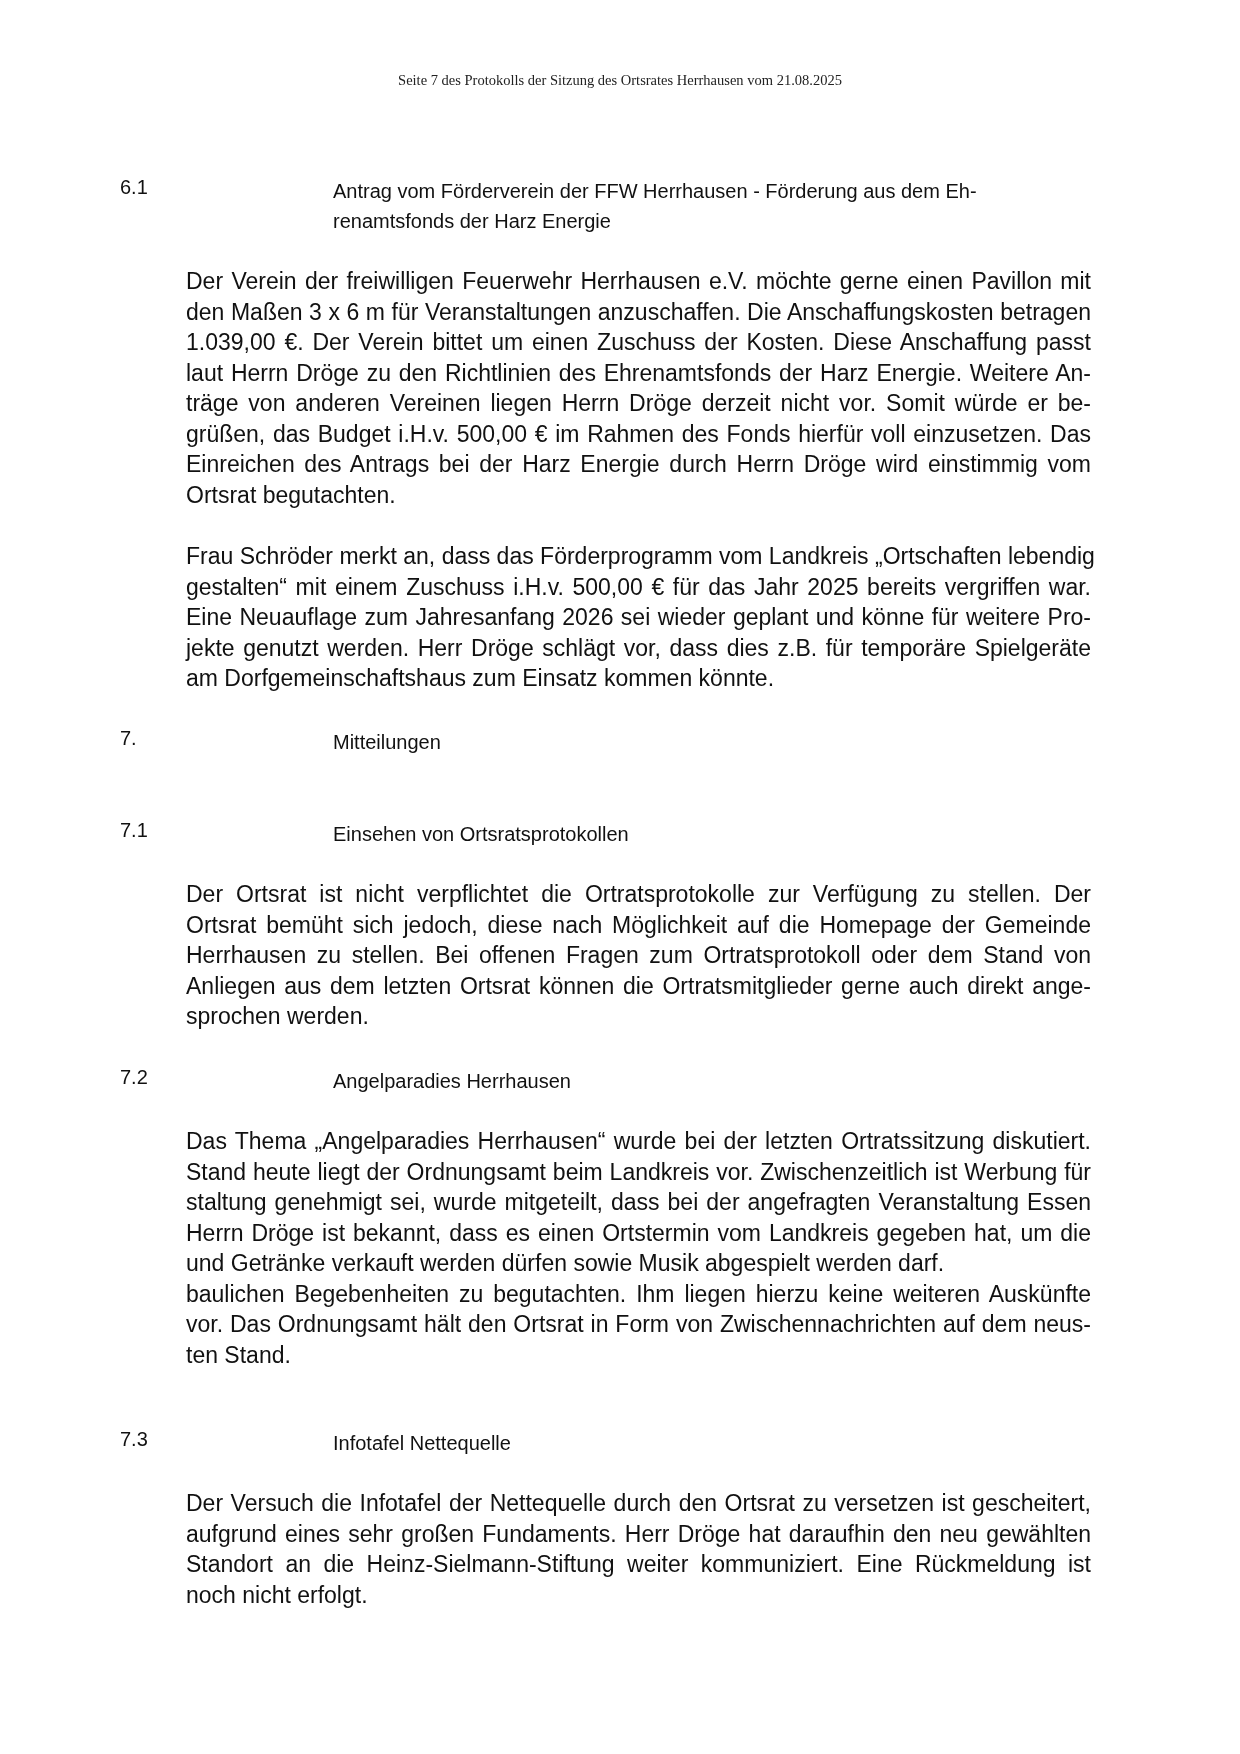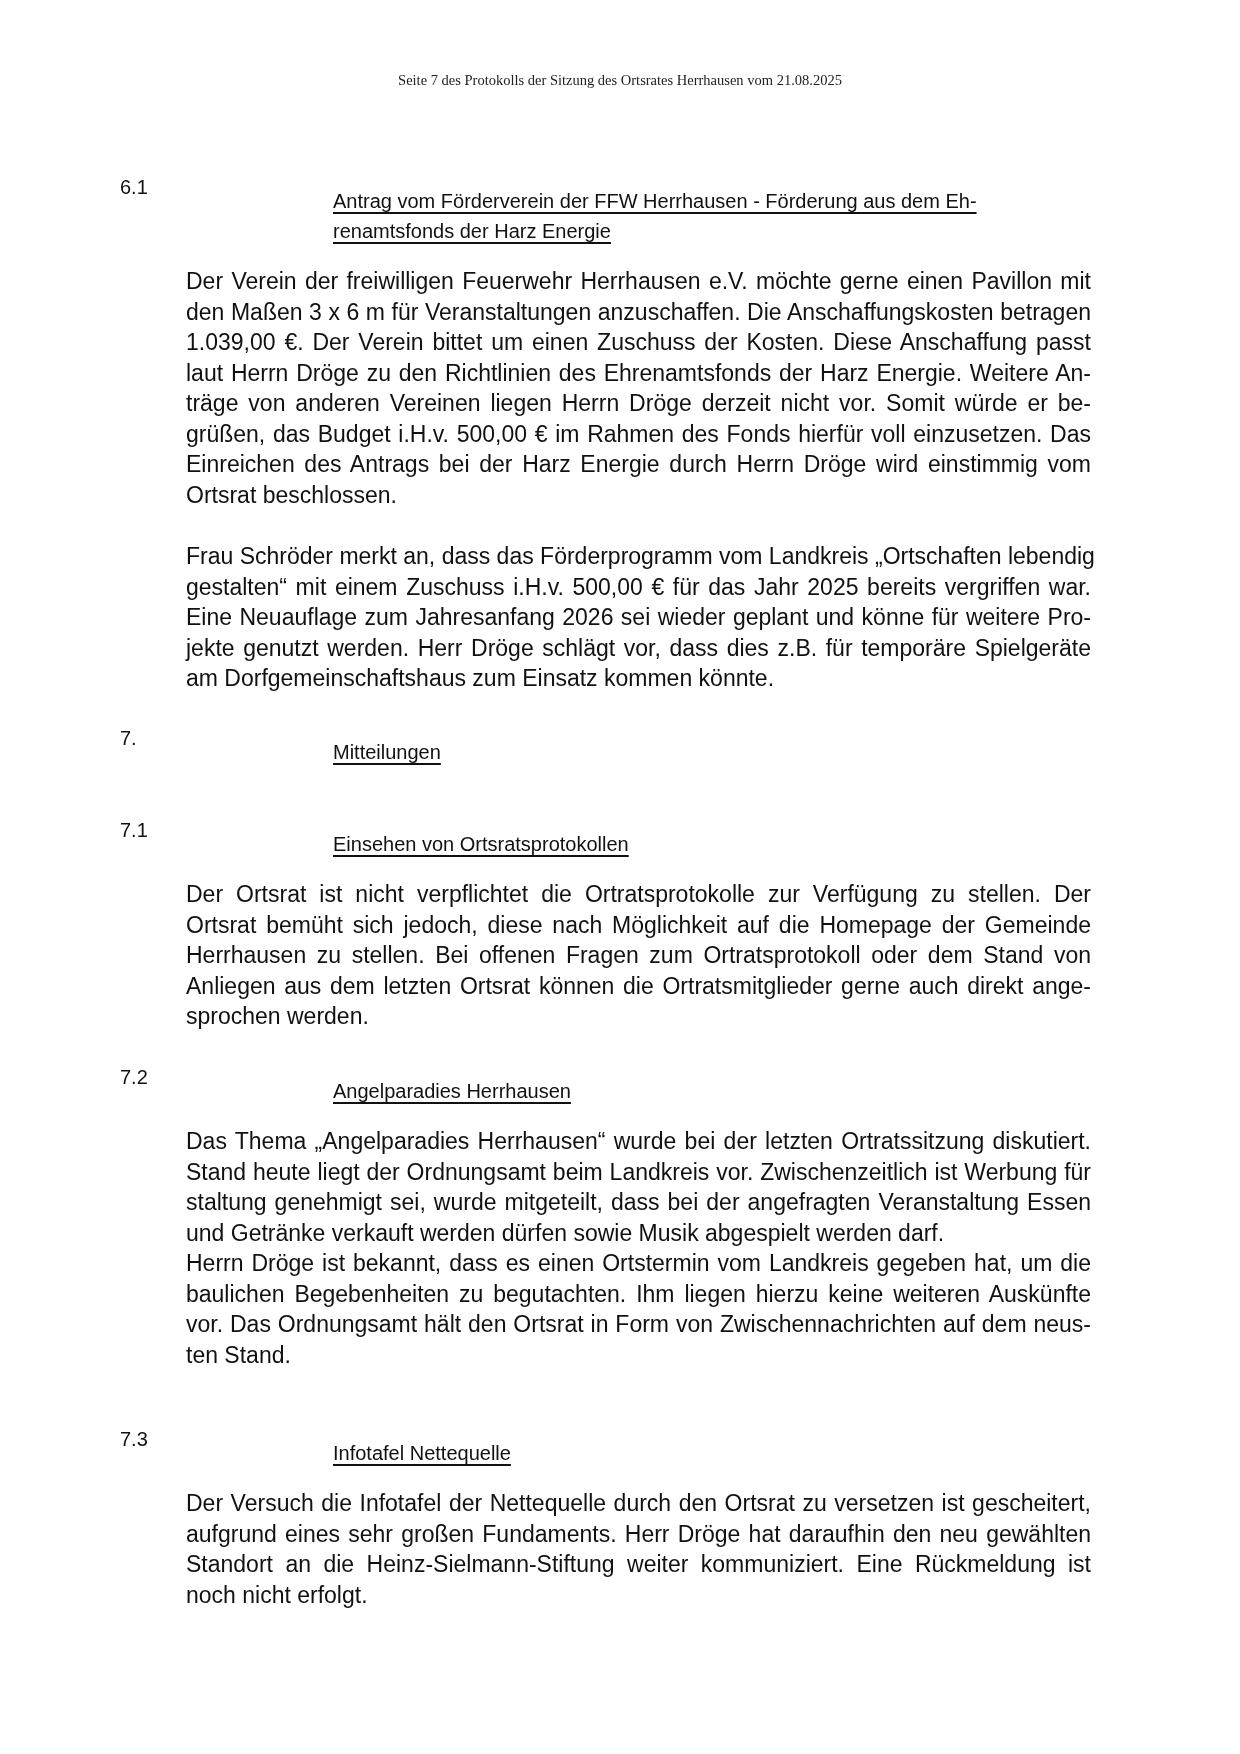--- a/index.html
+++ b/index.html
@@ -9,23 +9,22 @@
   }
   .page-header {
     position: absolute; top: 72px; left: 0; width: 1240px; text-align: center;
     font-size: 14.5px; color: #222; font-family: Liberation Serif, serif;
   }
   .sec-num {
     position: absolute; left: 120px; font-size: 20px; color: #111; text-align: right;
   }
   .sec-title {
     position: absolute; left: 333px; font-size: 20px; line-height: 30px;
-    text-decoration: underline; text-underline-offset: 4px; color: #111;
+    text-underline-offset: 4px; color: #111;
     width: 760px;
-    margin-top: 10px;
   }
   .para {
     position: absolute; left: 186px; width: 905px;
     font-size: 23px; line-height: 30.5px; color: #111;
   }
   .para .line { display: block; text-align: justify; text-align-last: justify; white-space: nowrap; }
   .para .line.last { text-align-last: left; }
 </style>
 </head>
 <body>
@@ -38,21 +37,21 @@
   <span style="display:block">renamtsfonds der Harz Energie</span>
 </div>
 <div class="para" style="top:266px">
   <span class="line">Der Verein der freiwilligen Feuerwehr Herrhausen e.V. möchte gerne einen Pavillon mit</span>
   <span class="line">den Maßen 3 x 6 m für Veranstaltungen anzuschaffen. Die Anschaffungskosten betragen</span>
   <span class="line">1.039,00 €. Der Verein bittet um einen Zuschuss der Kosten. Diese Anschaffung passt</span>
   <span class="line">laut Herrn Dröge zu den Richtlinien des Ehrenamtsfonds der Harz Energie. Weitere An-</span>
   <span class="line">träge von anderen Vereinen liegen Herrn Dröge derzeit nicht vor. Somit würde er be-</span>
   <span class="line">grüßen, das Budget i.H.v. 500,00 € im Rahmen des Fonds hierfür voll einzusetzen. Das</span>
   <span class="line">Einreichen des Antrags bei der Harz Energie durch Herrn Dröge wird einstimmig vom</span>
-  <span class="line last">Ortsrat beschlossen.</span>
+  <span class="line last">Ortsrat begutachten.</span>
 </div>
 <div class="para" style="top:541px">
   <span class="line">Frau Schröder merkt an, dass das Förderprogramm vom Landkreis „Ortschaften lebendig</span>
   <span class="line">gestalten“ mit einem Zuschuss i.H.v. 500,00 € für das Jahr 2025 bereits vergriffen war.</span>
   <span class="line">Eine Neuauflage zum Jahresanfang 2026 sei wieder geplant und könne für weitere Pro-</span>
   <span class="line">jekte genutzt werden. Herr Dröge schlägt vor, dass dies z.B. für temporäre Spielgeräte</span>
   <span class="line last">am Dorfgemeinschaftshaus zum Einsatz kommen könnte.</span>
 </div>
 
 <div class="sec-num" style="top:727px">7.</div>
@@ -73,22 +72,22 @@
 </div>
 
 <div class="sec-num" style="top:1066px">7.2</div>
 <div class="sec-title" style="top:1066px">
   <span>Angelparadies Herrhausen</span>
 </div>
 <div class="para" style="top:1126px">
   <span class="line">Das Thema „Angelparadies Herrhausen“ wurde bei der letzten Ortratssitzung diskutiert.</span>
   <span class="line">Stand heute liegt der Ordnungsamt beim Landkreis vor. Zwischenzeitlich ist Werbung für</span>
   <span class="line">staltung genehmigt sei, wurde mitgeteilt, dass bei der angefragten Veranstaltung Essen</span>
+  <span class="line">Herrn Dröge ist bekannt, dass es einen Ortstermin vom Landkreis gegeben hat, um die</span>
   <span class="line last">und Getränke verkauft werden dürfen sowie Musik abgespielt werden darf.</span>
-  <span class="line">Herrn Dröge ist bekannt, dass es einen Ortstermin vom Landkreis gegeben hat, um die</span>
   <span class="line">baulichen Begebenheiten zu begutachten. Ihm liegen hierzu keine weiteren Auskünfte</span>
   <span class="line">vor. Das Ordnungsamt hält den Ortsrat in Form von Zwischennachrichten auf dem neus-</span>
   <span class="line last">ten Stand.</span>
 </div>
 
 <div class="sec-num" style="top:1428px">7.3</div>
 <div class="sec-title" style="top:1428px">
   <span>Infotafel Nettequelle</span>
 </div>
 <div class="para" style="top:1488px">

